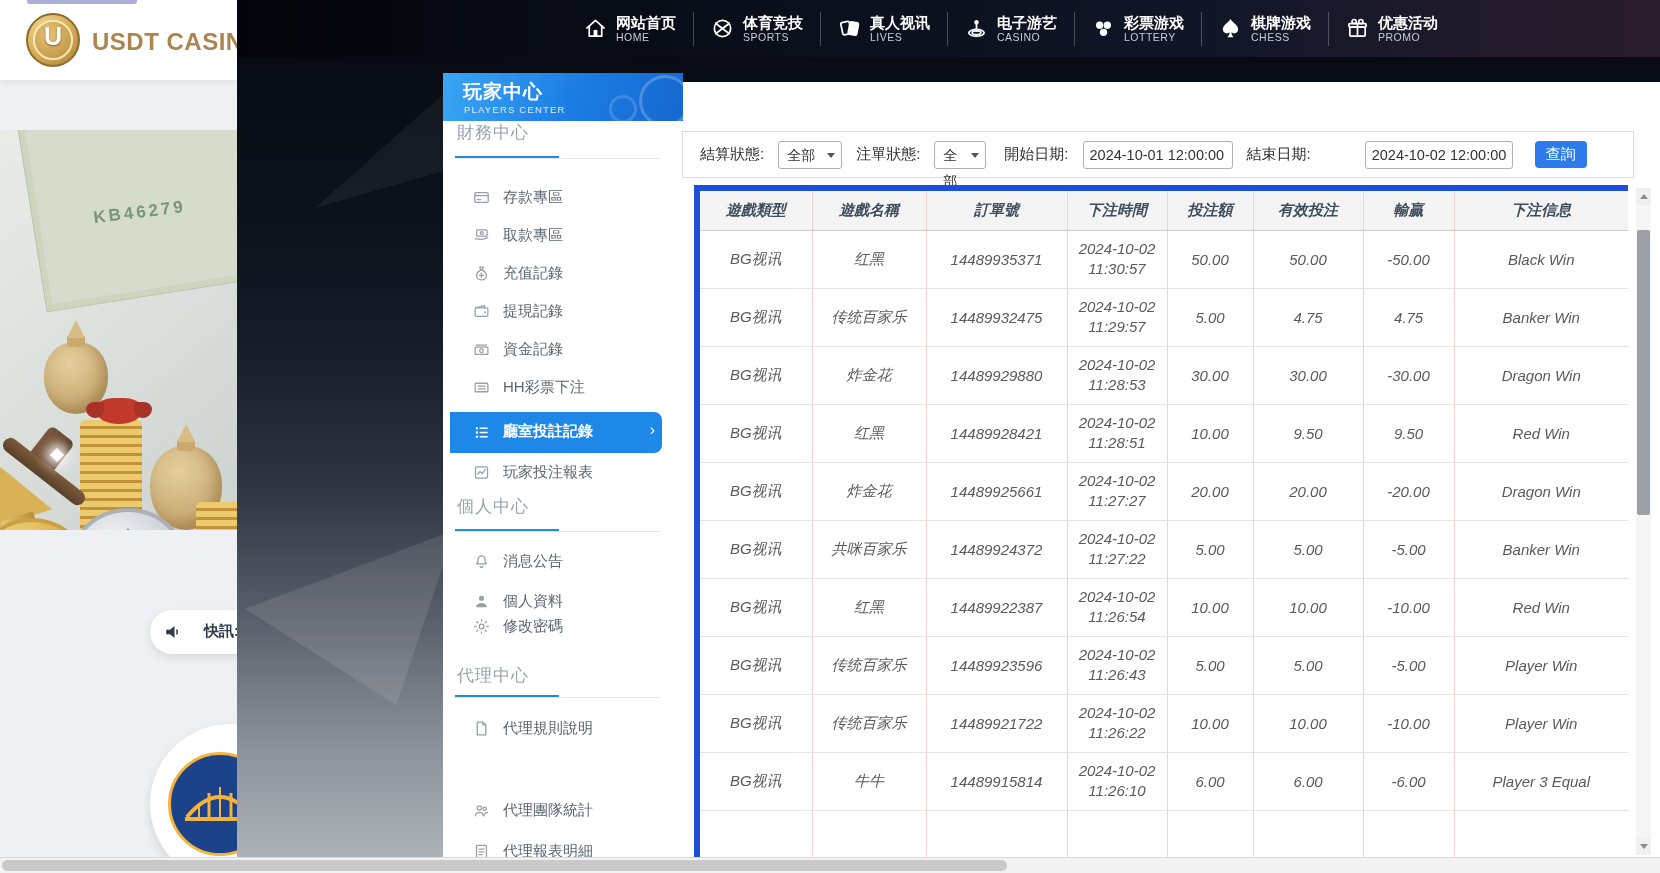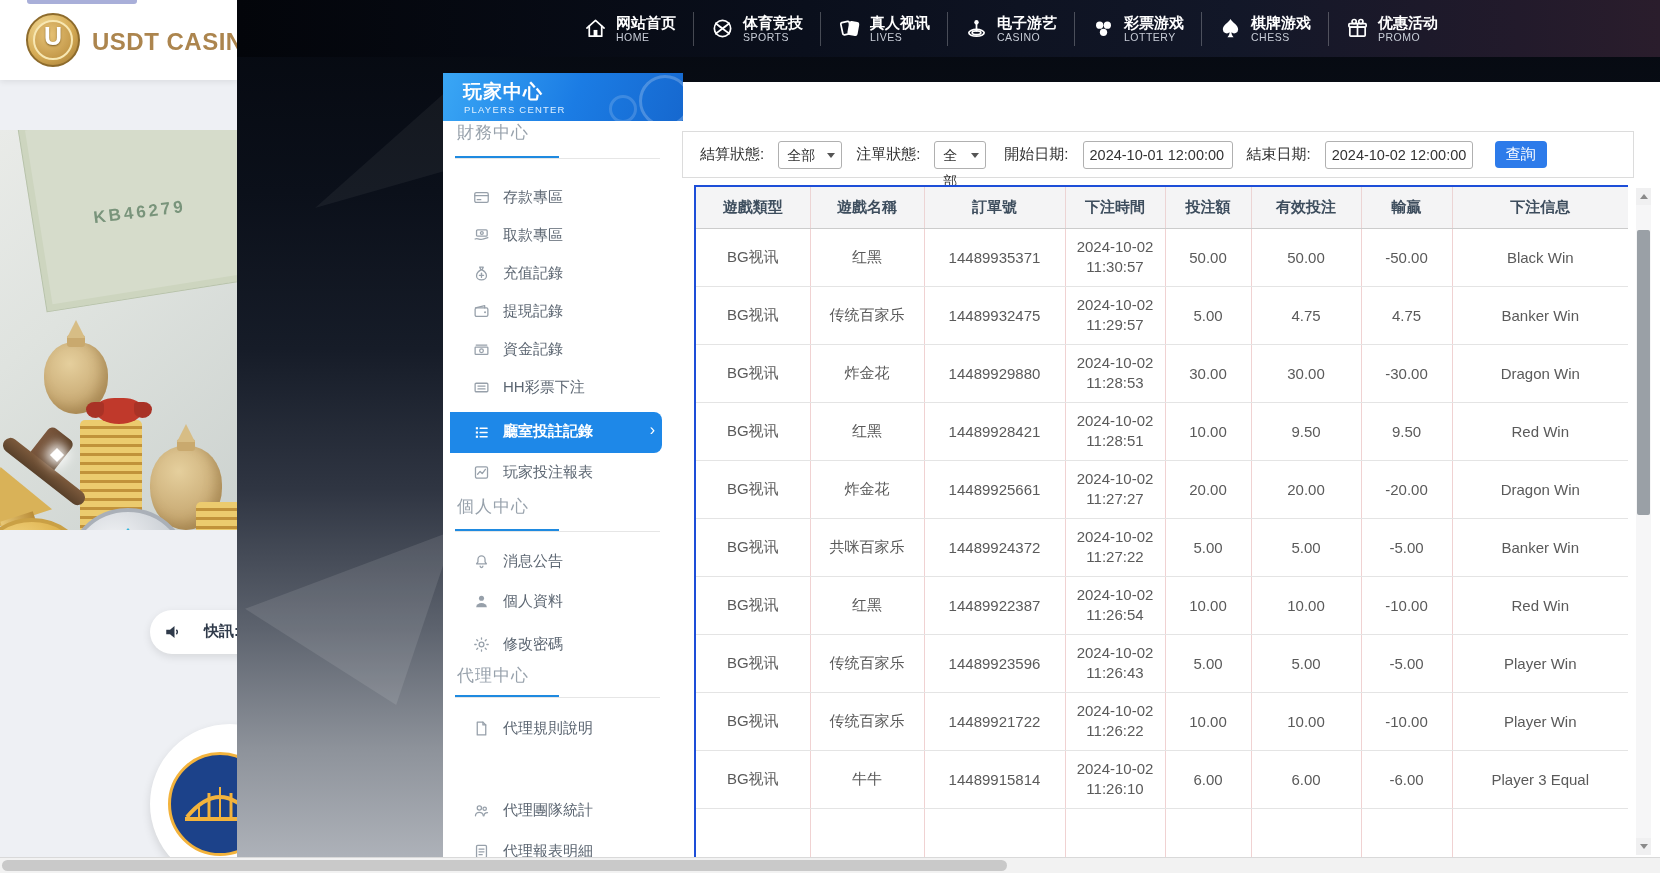--- a/index.html
+++ b/index.html
@@ -130,27 +130,27 @@
   .flabel{font-size:15px;color:#2f2f2f;white-space:nowrap;}
   .fselect{position:relative;height:28px;border:1px solid #b0b0b0;border-radius:3px;background:#fff;
        font-size:14px;color:#333;line-height:26px;padding:0 18px 0 8px;cursor:pointer;}
   .fselect .caret{position:absolute;right:6px;top:11px;width:0;height:0;
        border-left:4.5px solid transparent;border-right:4.5px solid transparent;border-top:5.5px solid #555;}
   .fsel-wide{width:64px;}
   .fsel-narrow{width:52px;}
   .finput{height:28px;border:1px solid #b0b0b0;border-radius:3px;font-size:14.5px;color:#333;
        padding:0 6px;font-family:inherit;background:#fff;}
   .fin1{width:150px;}
-  .fin2{width:148px;}
+  .fin2{width:148px;margin-left:40px;}
   .fbtn{height:27px;width:52px;background:#2d7bea;color:#fff;border:none;border-radius:4px;
        font-size:15px;cursor:pointer;margin-left:8px;font-family:inherit;}
 
   .tablewrap{position:absolute;left:694px;top:185px;width:934px;height:672px;overflow:hidden;z-index:6;}
   table.bt{border-collapse:collapse;table-layout:fixed;width:934px;background:#fff;
-       border:2px solid #1d4ed8;}
+       border:6px solid #1d4ed8;font-style:italic;}
   table.bt th{height:42px;background:#f4f4f5;font-size:15px;font-weight:bold;color:#3d4d5d;
        border-right:1px solid #ecd4d4;border-bottom:1px solid #cccccc;padding:0;}
   table.bt td{height:58px;font-size:15px;color:#5a5a5a;text-align:center;
        border-right:1px solid #f0d2d2;border-bottom:1px solid #e4e4e4;padding:0;}
   table.bt th:last-child,table.bt td:last-child{border-right:none;}
   .dt{line-height:1.35;}
 
   
   .vscroll{position:absolute;left:1636px;top:188px;width:15px;height:667px;background:#f6f6f7;z-index:7;}
   .vs-btn{position:absolute;left:0;width:15px;height:17px;background:#f0f0f1;}
@@ -417,21 +417,21 @@
           </svg></span>
         <span class="side-label">消息公告</span>
       </div>
       <div class="side-item" style="top: 505px;">
         <span class="ico side-ico"><svg viewBox="0 0 24 24" fill="currentColor">
             <circle cx="12" cy="7.5" r="3.6"></circle>
             <path d="M4.5 20 a7.5 6 0 0 1 15 0 Z"></path>
           </svg></span>
         <span class="side-label">個人資料</span>
       </div>
-      <div class="side-item" style="top: 548px;">
+      <div class="side-item" style="top: 530px;">
         <span class="ico side-ico"><svg viewBox="0 0 24 24" fill="none" stroke="currentColor" stroke-width="1.8" stroke-linecap="round" stroke-linejoin="round">
             <circle cx="12" cy="12" r="3.4"></circle>
             <path d="M12 4.5 V2.5 M12 21.5 v-2 M4.5 12 h-2 M21.5 12 h-2 M6.7 6.7 L5.3 5.3 M18.7 18.7 l-1.4 -1.4 M17.3 6.7 l1.4 -1.4 M5.3 18.7 l1.4 -1.4"></path>
           </svg></span>
         <span class="side-label">修改密碼</span>
       </div>
       <div class="side-title" style="top: 582px;">代理中心</div>
       <div class="side-line-blue" style="top: 613px;"></div>
       <div class="side-line-gray" style="top: 615px;"></div>
       <div class="side-item" style="top: 632px;">

